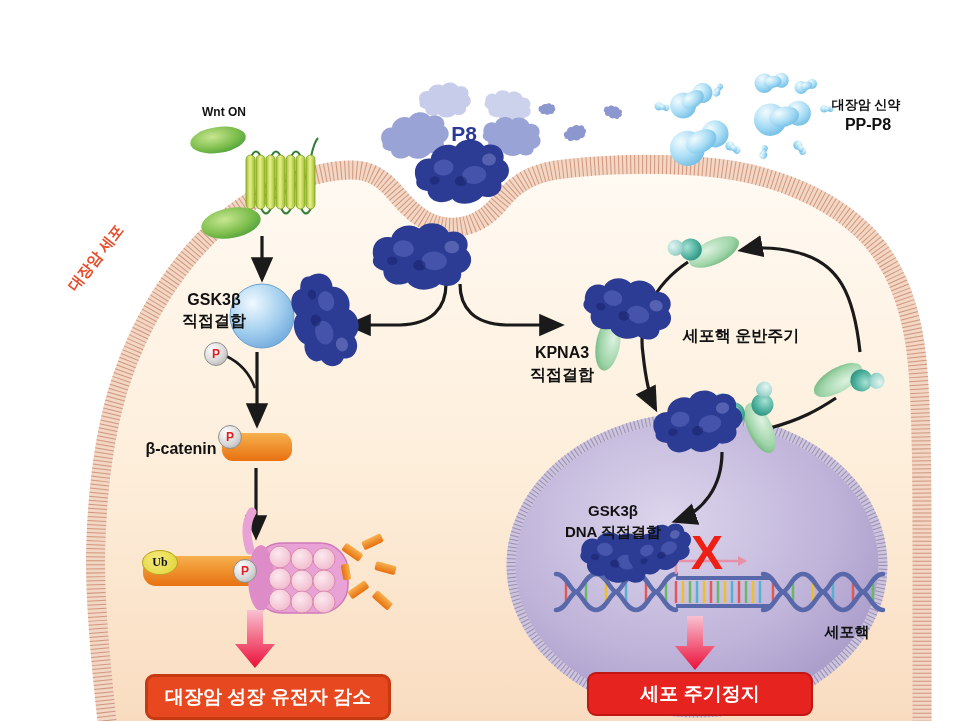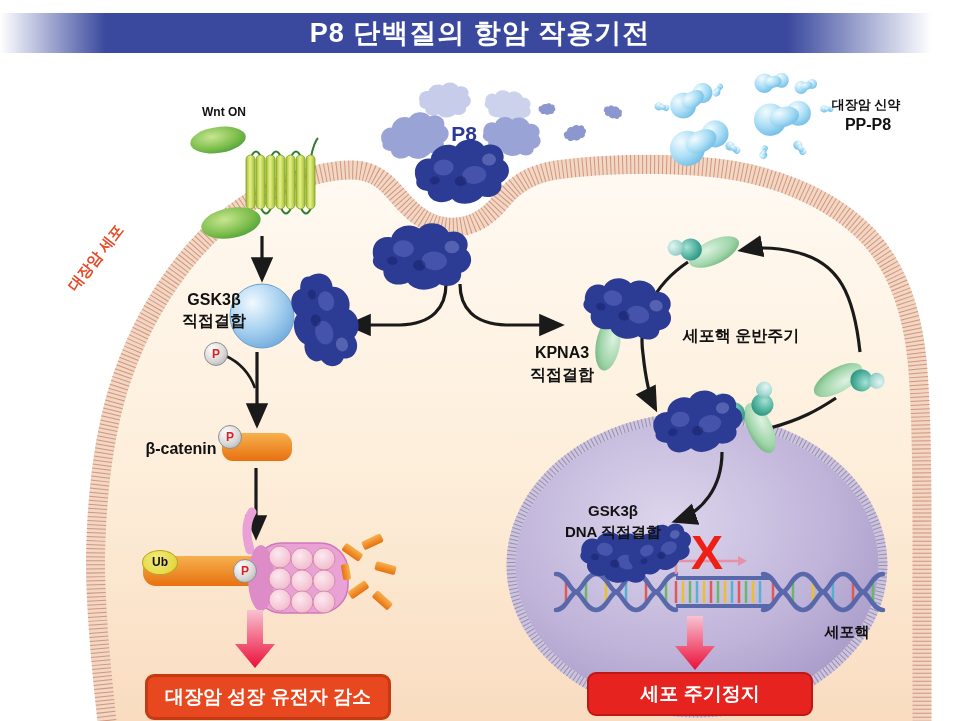--- a/index.html
+++ b/index.html
@@ -11,36 +11,33 @@
              font-size:27px;font-weight:bold;letter-spacing:1px;}
   svg{position:absolute;left:0;top:0;}
   .lbl{position:absolute;transform:translate(-50%,-50%);font-weight:bold;color:#111;
        white-space:nowrap;text-align:center;}
   .pcircle{position:absolute;width:22px;height:22px;border-radius:50%;
            background:radial-gradient(circle at 35% 30%,#ffffff,#d8d8d8 55%,#a8a8a8);
            border:1px solid #8f8f8f;color:#e02020;font-size:12px;font-weight:bold;
            text-align:center;line-height:22px;}
   .ubpill{position:absolute;left:142px;top:550px;width:34px;height:23px;border-radius:50%;
           background:radial-gradient(circle at 40% 35%,#f3ea7a,#e0d234);border:1px solid #b5a61e;
-          color:#111;font-size:12px;font-weight:bold;text-align:center;line-height:23px;}
+          color:#111;font-size:12px;font-weight:bold;text-align:center;line-height:23px;font-family:Liberation Serif, serif;}
   .resultbox{position:absolute;display:flex;align-items:center;justify-content:center;
              color:#fff;font-weight:bold;font-size:19px;border-radius:9px;}
   #box-left{left:145px;top:674px;width:240px;height:40px;background:#e8481f;border:3px solid #c63a12;}
   #box-right{left:587px;top:672px;width:222px;height:40px;background:#e6231f;border:2px solid #bf1713;}
   #xmark{position:absolute;left:707px;top:553px;transform:translate(-50%,-50%);
          color:#ee2016;font-size:48px;font-weight:900;line-height:1;}
 </style>
 </head>
 <body>
 
 <div id="stage">
 
-  <div id="banner">
-    <div class="t">P8 단백질의 항암 작용기전</div>
-  </div>
 
   <svg width="960" height="721" viewBox="0 0 960 721">
     <defs>
       <linearGradient id="gCell" x1="0" y1="0" x2="0" y2="1">
         <stop offset="0" stop-color="#fffaf3"></stop>
           <stop offset="0.55" stop-color="#fdeeda"></stop>
           <stop offset="1" stop-color="#f9dcc0"></stop>
       </linearGradient>
       <radialGradient id="gNuc" cx="0.42" cy="0.35" r="0.75">
         <stop offset="0" stop-color="#dcd5ec"></stop>

